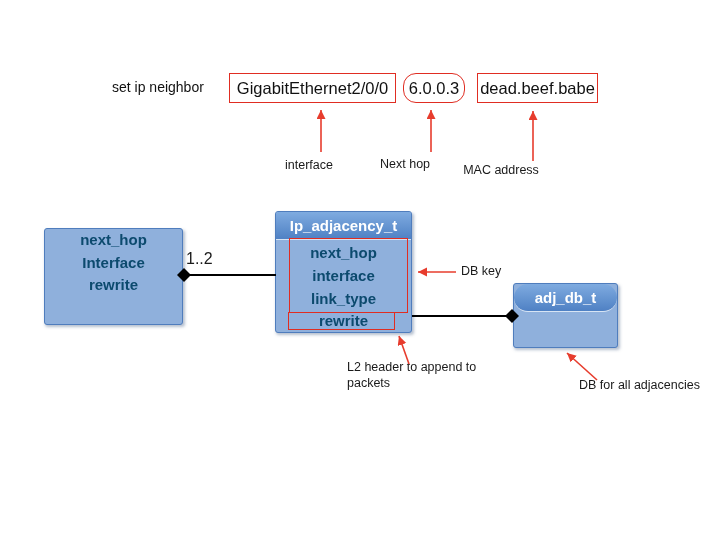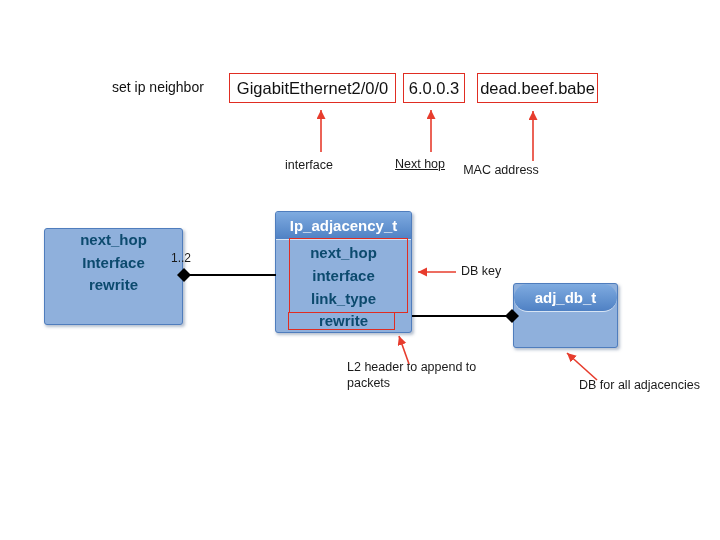--- a/index.html
+++ b/index.html
@@ -11,29 +11,29 @@
     position:absolute; left:112px; top:79px; font-size:14px; color:#111;
     white-space:nowrap;
   }
   .redbox {
     position:absolute; top:73px; height:30px; box-sizing:border-box;
     border:1.6px solid #e02d22; background:#fff; color:#111;
     display:flex; align-items:center; justify-content:center;
     font-size:16.5px; white-space:nowrap;
   }
   .rb1 { left:229px; width:167px; }
-  .rb2 { left:403px; width:62px; }
+  .rb2 { left:403px; width:62px;border-radius:13px; }
   .rb3 { left:477px; width:121px; }
   .note {
     position:absolute; font-size:12.5px; color:#1a1a1a; line-height:15.5px;
   }
   .lbl-interface { left:269px; top:158px; width:80px; text-align:center; }
-  .lbl-nexthop  { left:380px; top:157px; width:80px; text-align:center;text-decoration:underline; }
+  .lbl-nexthop  { left:380px; top:157px; width:80px; text-align:left; }
   .lbl-mac      { left:460px; top:163px; width:82px; text-align:center; }
-  .lbl-mult     { left:171px; top:251px; font-size:12px; }
+  .lbl-mult     { left:186px; top:251px; font-size:16px; }
   .lbl-dbkey    { left:461px; top:264px; }
   .lbl-l2       { left:347px; top:360px; width:140px; }
   .lbl-dball    { left:579px; top:378px; width:150px; white-space:nowrap; }
 
   .uml-box {
     position:absolute; box-sizing:border-box; border:1.5px solid #4f7dbd;
     border-radius:3px; background:#8fb0dc; overflow:hidden;
     box-shadow:1.5px 2px 3px rgba(110,130,160,0.5);
   }
   .uml-header {

